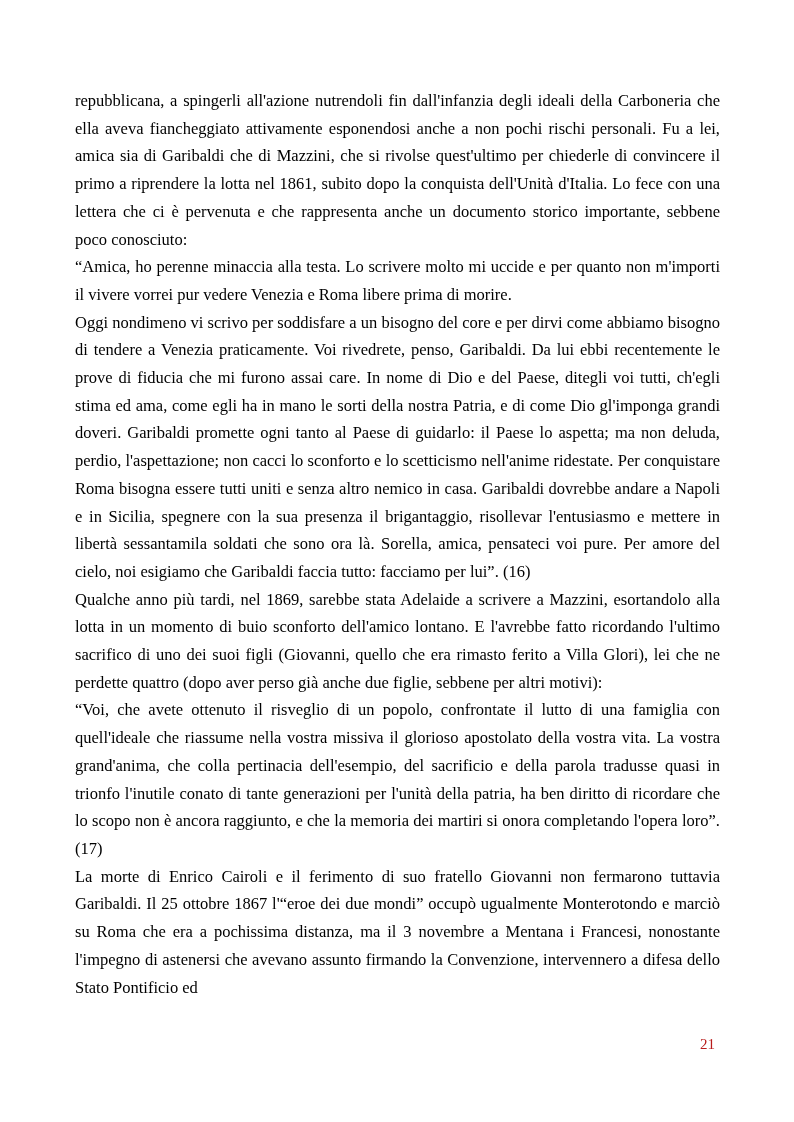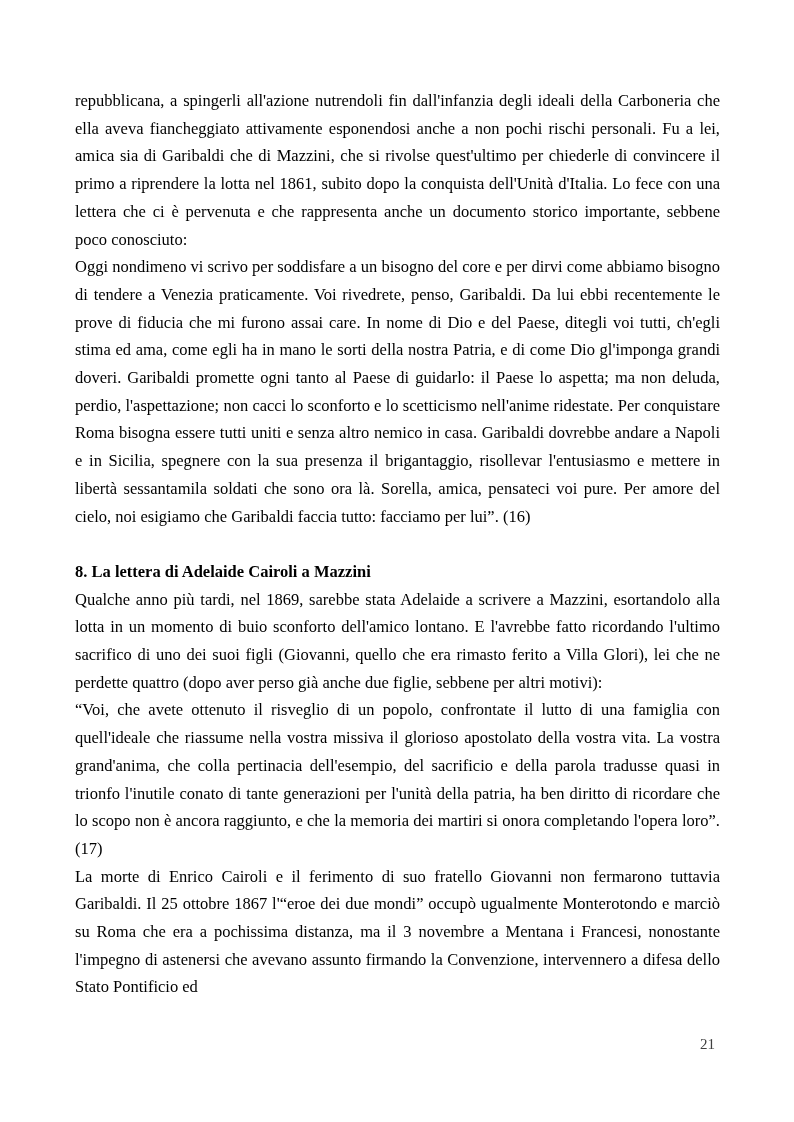--- a/index.html
+++ b/index.html
@@ -35,29 +35,29 @@
     line-height: 27.7px;
     font-weight: bold;
     text-align: left;
   }
   .page-number {
     position: absolute;
     left: 700px;
     top: 1035px;
     font-size: 15px;
     line-height: 18px;
-    color: #404040;
+    color: #b91c1c;
   }
 </style>
 </head>
 <body>
 
 <div class="page">
   <div class="content">
     <p class="para">repubblicana, a spingerli all'azione nutrendoli fin dall'infanzia degli ideali della Carboneria che ella aveva fiancheggiato attivamente esponendosi anche a non pochi rischi personali. Fu a lei, amica sia di Garibaldi che di Mazzini, che si rivolse quest'ultimo per chiederle di convincere il primo a riprendere la lotta nel 1861, subito dopo la conquista dell'Unità d'Italia. Lo fece con una lettera che ci è pervenuta e che rappresenta anche un documento storico importante, sebbene poco conosciuto:</p>
+    <p class="para">“Amica, ho perenne minaccia alla testa. Lo scrivere molto mi uccide e per quanto non m'importi il vivere vorrei pur vedere Venezia e Roma libere prima di morire.</p>
     <p class="para">Oggi nondimeno vi scrivo per soddisfare a un bisogno del core e per dirvi come abbiamo bisogno di tendere a Venezia praticamente. Voi rivedrete, penso, Garibaldi. Da lui ebbi recentemente le prove di fiducia che mi furono assai care. In nome di Dio e del Paese, ditegli voi tutti, ch'egli stima ed ama, come egli ha in mano le sorti della nostra Patria, e di come Dio gl'imponga grandi doveri. Garibaldi promette ogni tanto al Paese di guidarlo: il Paese lo aspetta; ma non deluda, perdio, l'aspettazione; non cacci lo sconforto e lo scetticismo nell'anime ridestate. Per conquistare Roma bisogna essere tutti uniti e senza altro nemico in casa. Garibaldi dovrebbe andare a Napoli e in Sicilia, spegnere con la sua presenza il brigantaggio, risollevar l'entusiasmo e mettere in libertà sessantamila soldati che sono ora là. Sorella, amica, pensateci voi pure. Per amore del cielo, noi esigiamo che Garibaldi faccia tutto: facciamo per lui”. (16)</p>
-    <h2 class="heading">8. La lettera di Adelaide Cairoli a Mazzini</h2>
     <p class="para">Qualche anno più tardi, nel 1869, sarebbe stata Adelaide a scrivere a Mazzini, esortandolo alla lotta in un momento di buio sconforto dell'amico lontano. E l'avrebbe fatto ricordando l'ultimo sacrifico di uno dei suoi figli (Giovanni, quello che era rimasto ferito a Villa Glori), lei che ne perdette quattro (dopo aver perso già anche due figlie, sebbene per altri motivi):</p>
     <p class="para">“Voi, che avete ottenuto il risveglio di un popolo, confrontate il lutto di una famiglia con quell'ideale che riassume nella vostra missiva il glorioso apostolato della vostra vita. La vostra grand'anima, che colla pertinacia dell'esempio, del sacrificio e della parola tradusse quasi in trionfo l'inutile conato di tante generazioni per l'unità della patria, ha ben diritto di ricordare che lo scopo non è ancora raggiunto, e che la memoria dei martiri si onora completando l'opera loro”. (17)</p>
     <p class="para">La morte di Enrico Cairoli e il ferimento di suo fratello Giovanni non fermarono tuttavia Garibaldi. Il 25 ottobre 1867 l'“eroe dei due mondi” occupò ugualmente Monterotondo e marciò su Roma che era a pochissima distanza, ma il 3 novembre a Mentana i Francesi, nonostante l'impegno di astenersi che avevano assunto firmando la Convenzione, intervennero a difesa dello Stato Pontificio ed</p>
   </div>
   <div class="page-number">21</div>
 </div>
 
 </body></html>

